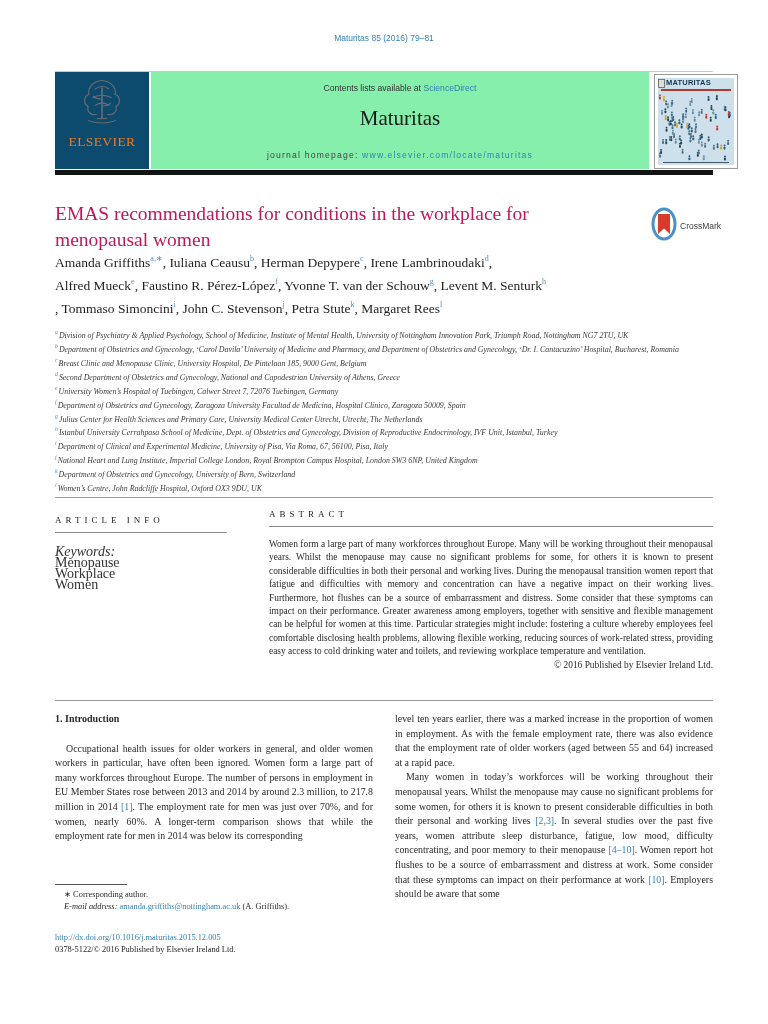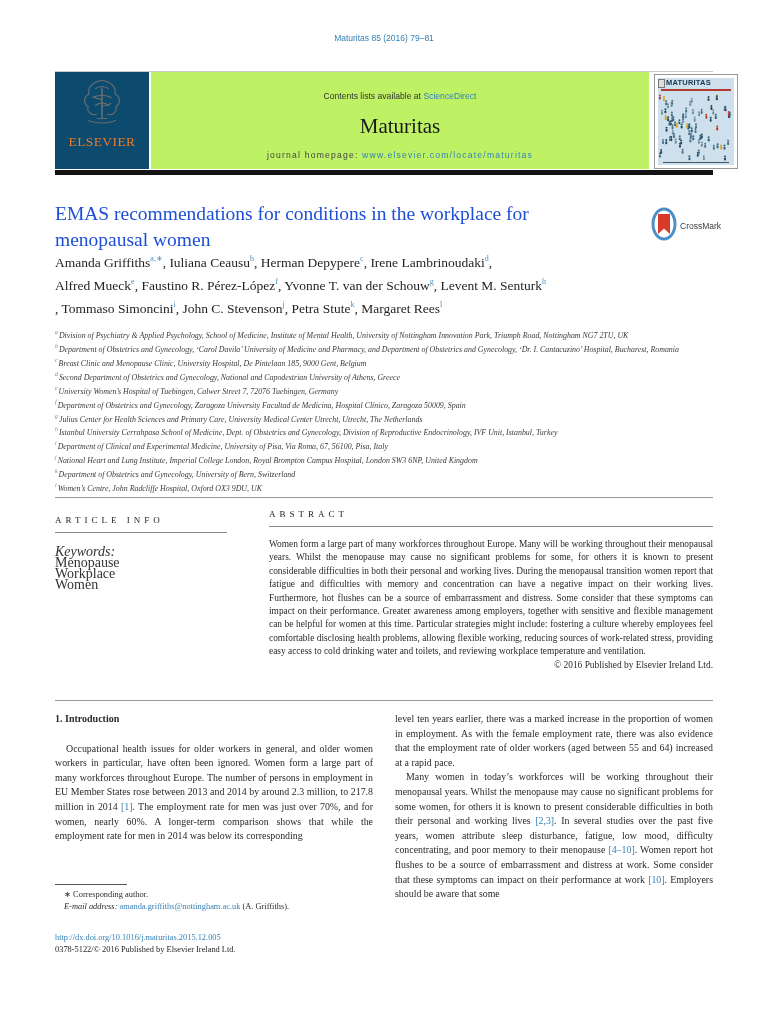--- a/index.html
+++ b/index.html
@@ -15,22 +15,22 @@
   .citation { position:absolute; top:33px; left:0; width:100%; text-align:center;
     font-family:"Liberation Sans", sans-serif; font-size:8.5px; color:#3580b5; }
 
   
   .header { position:absolute; left:55px; top:71px; width:658px; height:98px;
     border-top:1px solid #c9c9c9; display:flex; }
   .logo-box { width:94px; background:#0c4a6e; display:flex; flex-direction:column;
     align-items:center; padding-top:5px; }
   .elsevier-word { font-family:"Liberation Serif", serif; font-size:13.5px;
     color:#f47920; letter-spacing:0.4px; margin-top:1px; }
-  .band { flex:1; background:#bef264; margin-left:2px; margin-right:64px;
-    text-align:center; position:relative; padding-top:19px; }
+  .band { flex:1; background:#86efac; margin-left:2px; margin-right:64px;
+    text-align:center; position:relative; padding-top:11px; }
   .contents-line { font-family:"Liberation Sans", sans-serif; font-size:8.6px; color:#333; }
   .journal-title { font-size:21px; color:#1a1a1a; margin-top:13px; }
   .homepage-line { position:absolute; bottom:9px; left:0; width:100%;
     font-family:"Liberation Sans", sans-serif; font-size:8.6px; letter-spacing:1.2px; color:#454545; }
 
   
   .cover { position:absolute; left:654px; top:74px; width:84px; height:95px;
     border:1px solid #9a9a9a; background:#fff; padding:3px; }
   .cover-inner { width:100%; height:100%; position:relative; overflow:hidden; }
   .cover-head { display:flex; align-items:flex-start; }
@@ -38,21 +38,21 @@
   .cover-title { font-family:"Liberation Sans", sans-serif; font-weight:bold;
     font-size:7.5px; letter-spacing:0.2px; }
   .cover-subtitle-line { height:1.5px; background:#b03a2e; width:92%; margin:1px auto 0; }
   .cover-figures { position:absolute; left:0; top:14px; width:100%; height:calc(100% - 14px); }
   .cover-bottom-line { position:absolute; bottom:2px; left:6%; width:88%; height:1px; background:#456; }
 
   .black-bar { position:absolute; left:55px; top:170px; width:658px; height:5px; background:#131313; }
 
   
   .title { position:absolute; left:55px; top:201px; width:545px;
-    font-size:19.5px; line-height:26px; color:#1d4ed8; font-weight:normal; }
+    font-size:19.5px; line-height:26px; color:#be185d; font-weight:normal; }
   .crossmark { position:absolute; left:651px; top:207px; display:flex; align-items:center; gap:3px; }
   .crossmark-label { font-family:"Liberation Sans", sans-serif; font-size:8.5px; color:#3d3d3d; }
 
   
   .authors { position:absolute; left:55px; top:249px; width:645px;
     font-size:13.5px; line-height:19.5px; color:#1f1f1f; }
   .authors sup, .affil sup { font-size:8px; color:#4a90c4; }
 
   
   .affils { position:absolute; left:55px; top:327px; width:645px;

